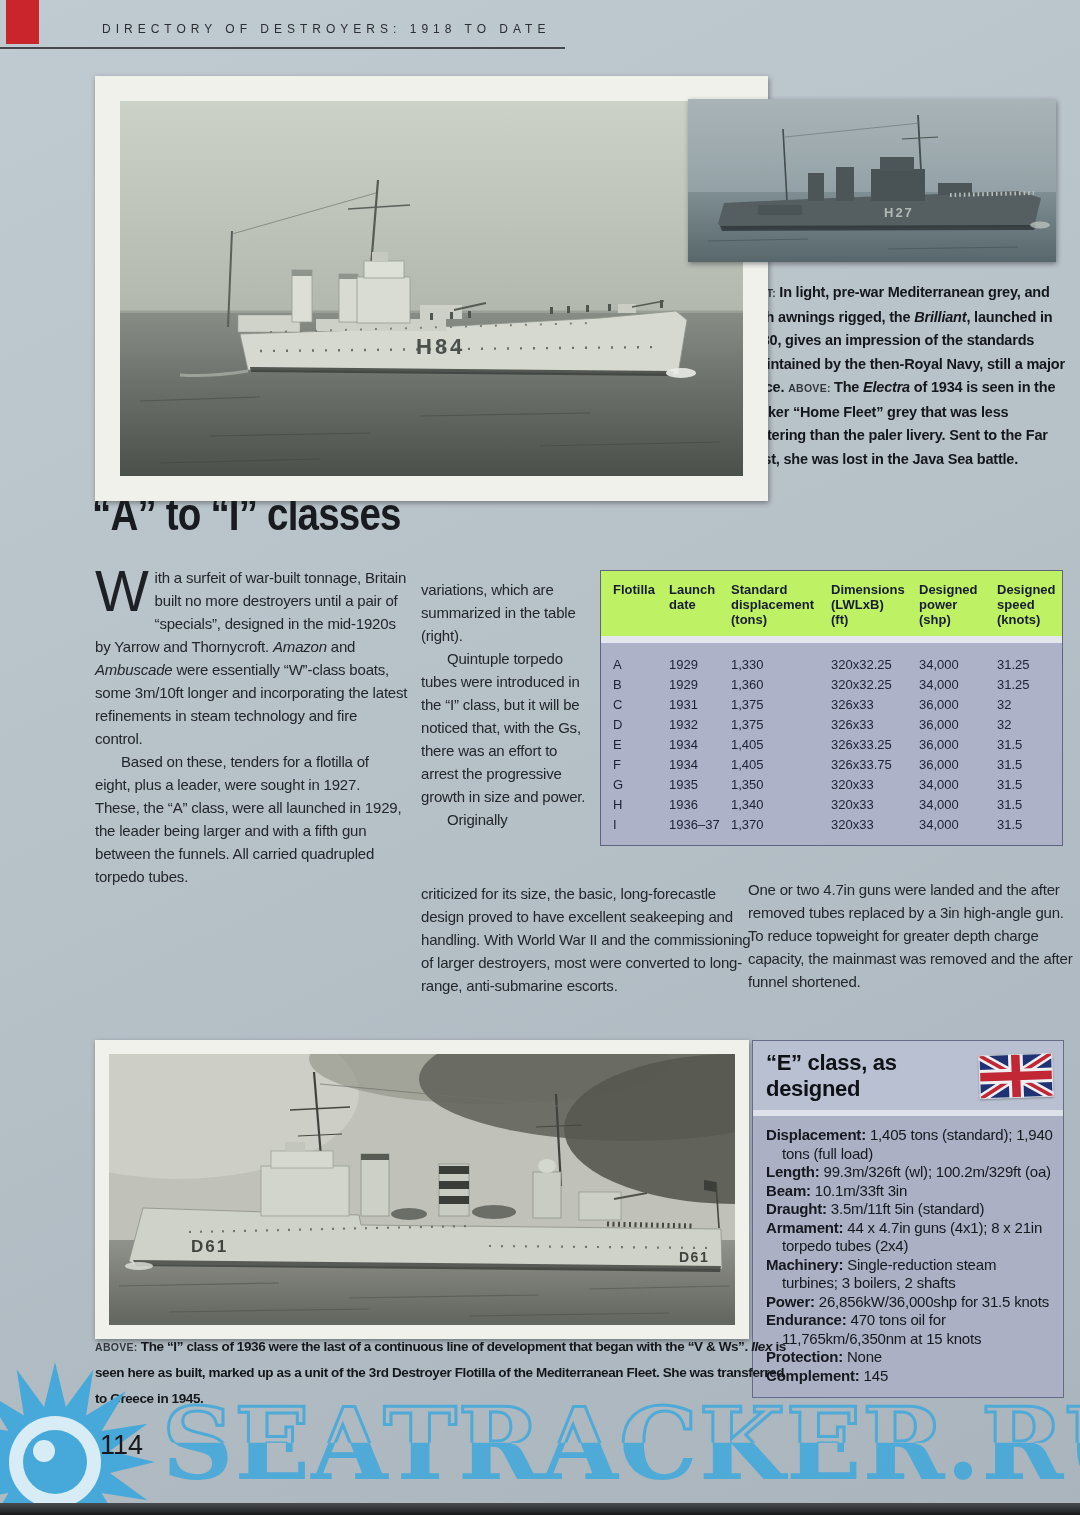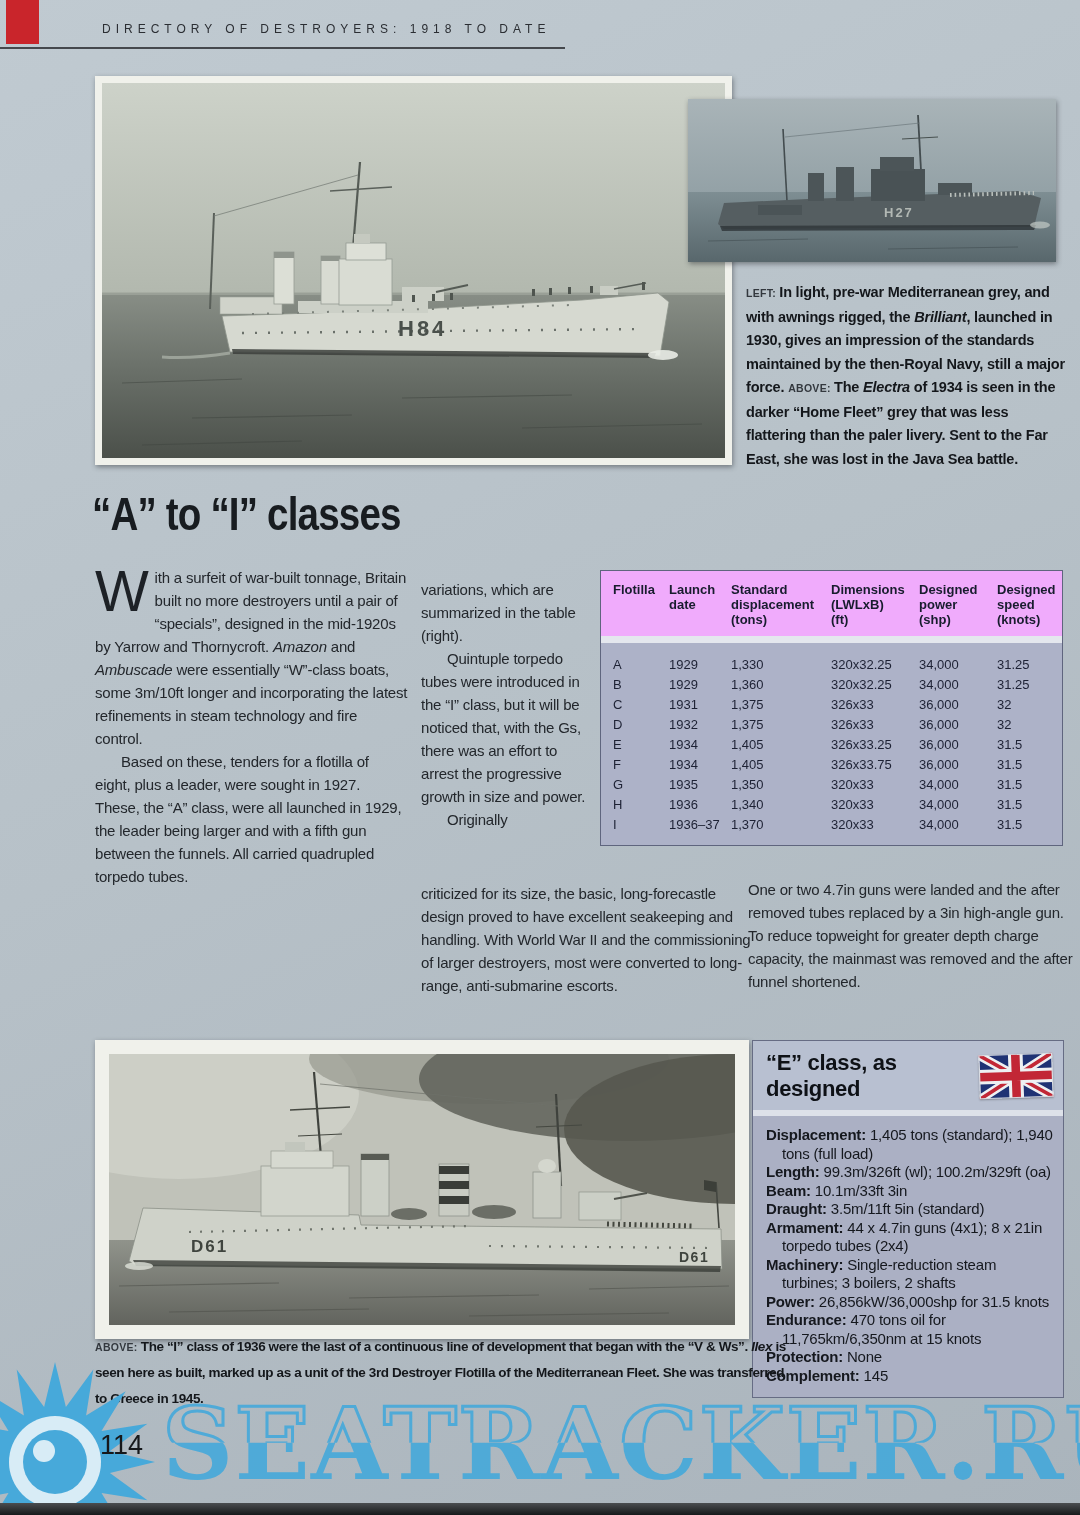--- a/index.html
+++ b/index.html
@@ -7,21 +7,21 @@
         background:linear-gradient(155deg,#c0cad1 0%,#b7c1c8 45%,#aab4bc 100%);
         font-family:"Liberation Sans",sans-serif;color:#23272c;}
   
   .red-tab{position:absolute;left:6px;top:0;width:33px;height:44px;background:#c9252b;}
   .hdr{position:absolute;left:90px;top:22px;font-size:12px;font-weight:500;
        letter-spacing:5px;color:#2b2e33;white-space:nowrap;margin-left:12px;}
   .hdr-rule{position:absolute;left:0;top:47px;width:565px;height:2px;background:#45484d;}
   
   .photo{position:absolute;background:#f0f1eb;box-shadow:1px 2px 5px rgba(30,35,40,.45);}
   .photo svg{display:block;}
-  .photo-main{left:95px;top:76px;padding:7px;z-index:2;}
+  .photo-main{left:95px;top:76px;padding:25px;z-index:2;}
   .photo-inset{left:688px;top:99px;background:#e8eae3;z-index:3;}
   .photo-bottom{left:95px;top:1040px;padding:14px;z-index:2;}
   
   .caption{position:absolute;font-weight:700;color:#14171b;}
   .caption-top{left:746px;top:281px;width:326px;font-size:14.5px;line-height:23.5px;letter-spacing:-.2px;}
   .caption-bottom{left:95px;top:1334px;width:700px;font-size:13.5px;line-height:26px;letter-spacing:-.4px;z-index:4;}
   .seg-label{font-size:10.5px;font-weight:700;color:#33383e;letter-spacing:.3px;}
   .seg-i{font-style:italic;}
   
   .heading{position:absolute;left:92px;top:486px;margin:0;font-size:47px;font-weight:700;
@@ -31,21 +31,21 @@
   .col p{margin:0;}
   .col p.ind{text-indent:26px;}
   .col-left{left:95px;top:566px;width:313px;}
   .col-mid{left:421px;top:566px;width:173px;margin-top:12px;}
   .col-mid-wide{left:421px;top:882px;width:332px;}
   .col-right{left:748px;top:878px;width:326px;}
   .seg-dropcap{float:left;font-size:57px;line-height:44px;padding:3px 6px 0 0;color:#1d2126;}
   
   .data-table{position:absolute;left:600px;top:570px;width:463px;background:#adb2c8;
               border:1px solid #5f657e;box-sizing:border-box;z-index:1;}
-  .t-head{background:#f0abfc;display:grid;grid-template-columns:56px 62px 100px 88px 78px 62px;
+  .t-head{background:#bef264;display:grid;grid-template-columns:56px 62px 100px 88px 78px 62px;
           padding:11px 0 9px 12px;}
   .t-hcell{font-weight:700;font-size:13px;line-height:15px;color:#181c2e;white-space:pre-line;}
   .t-sep{height:7px;background:#e4e7ee;}
   .t-body{padding:11px 0 11px 12px;}
   .t-row{display:grid;grid-template-columns:56px 62px 100px 88px 78px 62px;height:20px;align-items:center;}
   .t-cell{font-size:13px;color:#1d2134;}
   
   .spec-box{position:absolute;left:752px;top:1040px;width:312px;background:#abb0c4;
             border:1px solid #666c84;box-sizing:border-box;z-index:2;}
   .spec-title-bar{display:flex;justify-content:space-between;align-items:center;

